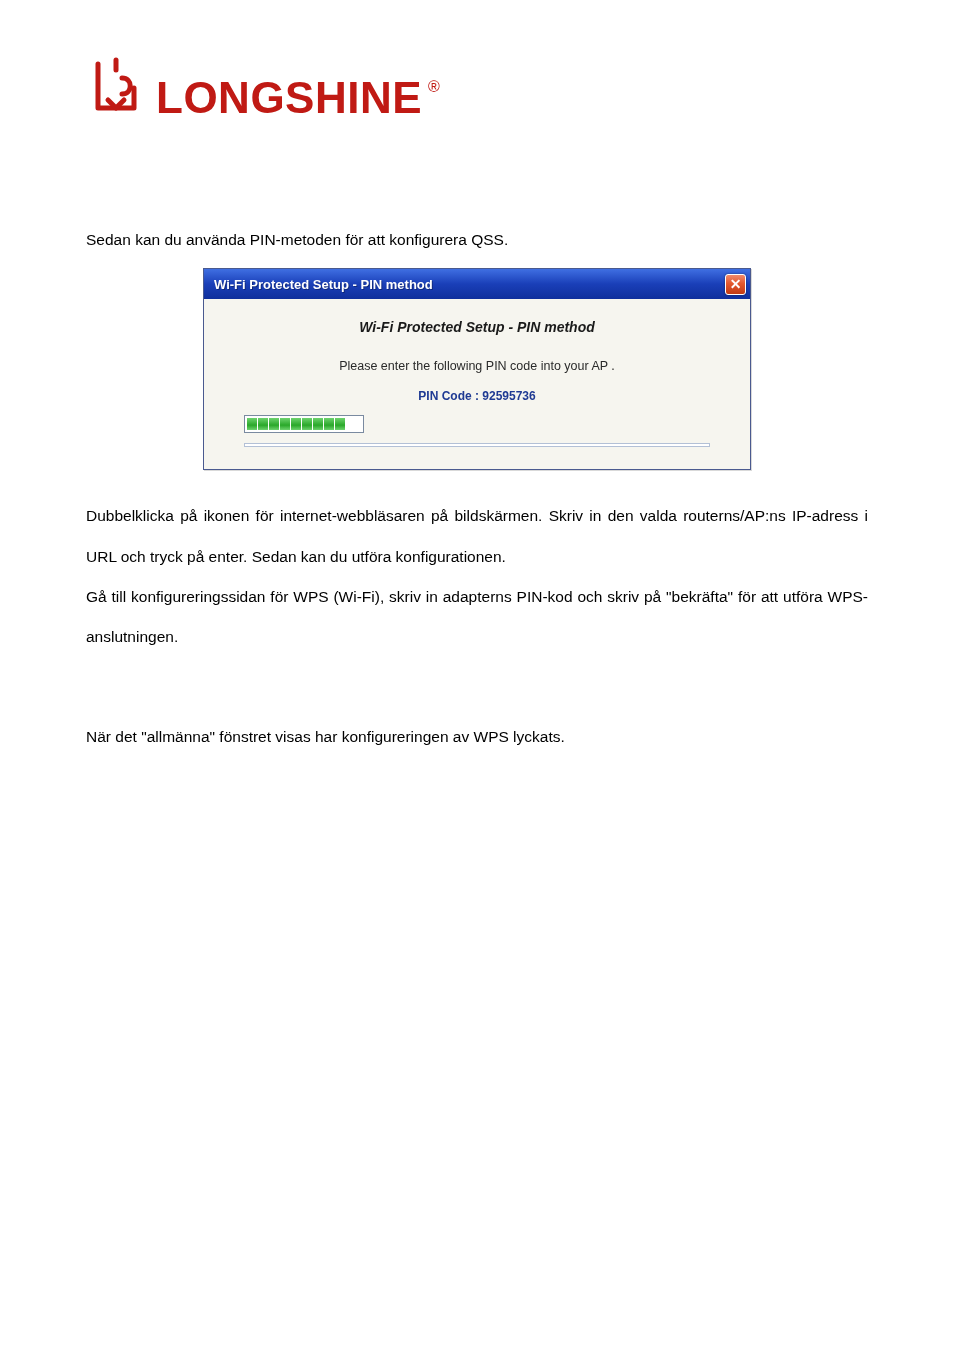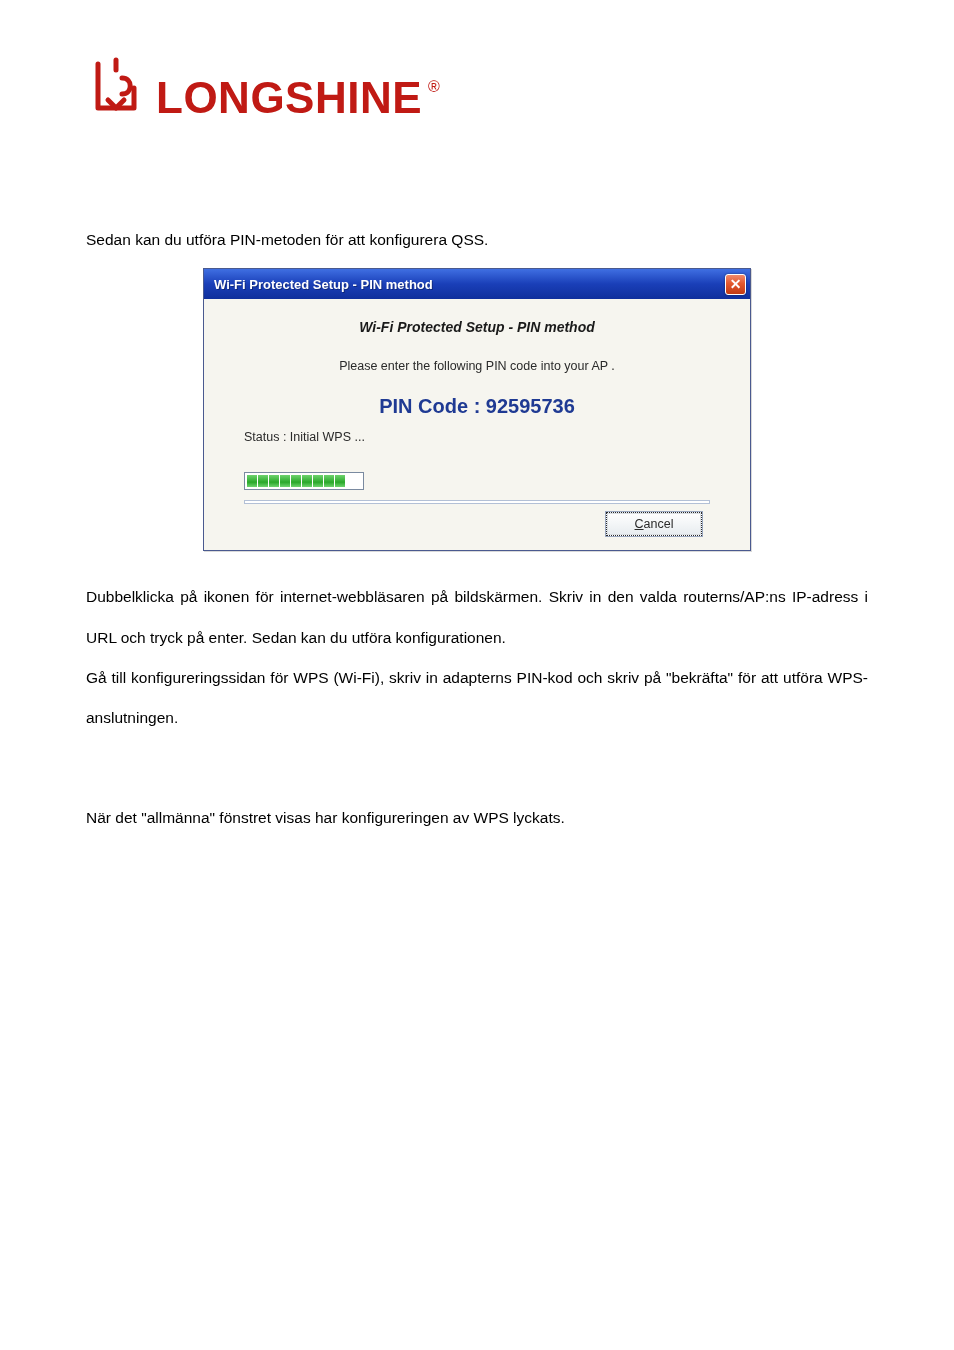--- a/index.html
+++ b/index.html
@@ -94,26 +94,26 @@
     text-align: center;
     font-weight: bold;
     font-style: italic;
     font-size: 14px;
     color: #1a1a1a;
     margin-bottom: 24px;
   }
   .dlg-instr {
     text-align: center;
     font-size: 12.5px;
-    margin-bottom: 22px;
+    margin-bottom: 16px;
   }
   .pin-line {
     text-align: center;
     font-weight: bold;
-    font-size: 20px;
+    font-size: 12px;
     color: #1f3a93;
     margin-bottom: 12px;
   }
   .status-line {
     font-size: 12.5px;
     color: #2a2a2a;
     padding-left: 16px;
     margin-bottom: 28px;
   }
   .progress-outer {
@@ -168,55 +168,47 @@
         <path d="M30 4 L30 14"></path>
         <path d="M22 44 L30 52 L38 44"></path>
         <path d="M36 22 C47 22 47 38 36 38"></path>
       </g>
     </svg>
   </span>
   <span class="logo-text">LONGSHINE</span>
   <span class="logo-reg">®</span>
 </div>
 
-<p class="para para-first">Sedan kan du utföra PIN-metoden för att konfigurera QSS.</p>
+<p class="para para-first">Sedan kan du använda PIN-metoden för att konfigurera QSS.</p>
 
 <div class="dialog-wrap">
   <div class="dialog">
     <div class="titlebar">
       <span class="titlebar-text">Wi-Fi Protected Setup - PIN method</span>
       <div class="close-btn">
         <span>✕</span>
       </div>
     </div>
     <div class="dlg-body">
       <div class="dlg-sub">Wi-Fi Protected Setup - PIN method</div>
       <div class="dlg-instr">Please enter the following PIN code into your AP .</div>
       <div class="pin-line">
         <span>PIN Code :  </span><span>92595736</span>
       </div>
-      <div class="status-line">
-        <span>Status :  </span><span>Initial WPS ...</span>
-      </div>
       <div class="progress-outer" id="progress-bar">
           <div class="progress-block"></div>
           <div class="progress-block"></div>
           <div class="progress-block"></div>
           <div class="progress-block"></div>
           <div class="progress-block"></div>
           <div class="progress-block"></div>
           <div class="progress-block"></div>
           <div class="progress-block"></div>
           <div class="progress-block"></div>
         </div>
       <div class="divider-bar"></div>
-      <div class="btn-row">
-        <div class="cancel-btn">
-          <span><span class="ul">C</span><span>ancel</span></span>
-        </div>
-      </div>
     </div>
   </div>
 </div>
 
 <p class="para">Dubbelklicka på ikonen för internet-webbläsaren på bildskärmen. Skriv in den valda routerns/AP:ns IP-adress i URL och tryck på enter. Sedan kan du utföra konfigurationen.</p>
 <p class="para">Gå till konfigureringssidan för WPS (Wi-Fi), skriv in adapterns PIN-kod och skriv på "bekräfta" för att utföra WPS-anslutningen.</p>
 <p class="para para-last">När det "allmänna" fönstret visas har konfigureringen av WPS lyckats.</p>
 
 </body></html>

